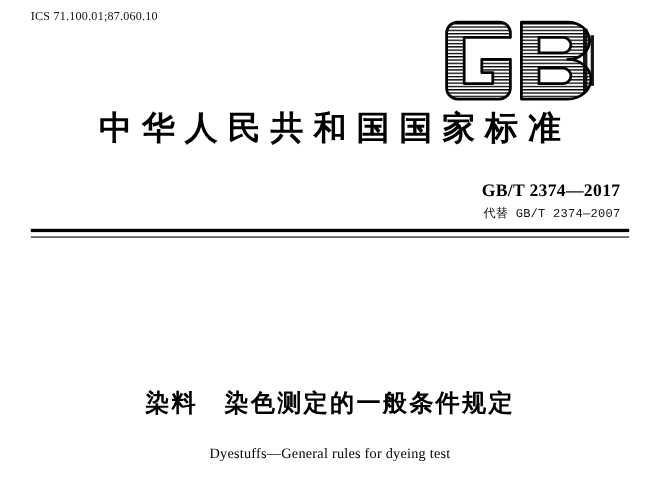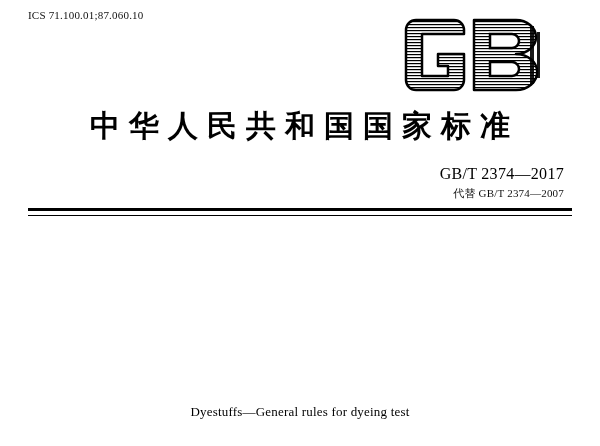--- a/index.html
+++ b/index.html
@@ -42,50 +42,50 @@
     left: 404px;
     top: 18px;
     width: 148px;
     height: 74px;
   }
 
   
   .cn-title {
     position: absolute;
     left: 0;
-    top: 106px;
+    top: 96px;
     width: 600px;
     text-align: center;
     font-family: "DejaVu Sans", sans-serif;
     font-weight: bold;
     font-size: 30px;
     letter-spacing: 9px;
     text-indent: 9px;
     color: #000;
     white-space: nowrap;
   }
 
   
   .std-no {
     position: absolute;
     right: 36px;
     top: 165px;
     text-align: right;
     font-family: "Liberation Serif", serif;
     font-size: 16px;
-    font-weight: normal;
+    font-weight: bold;
     letter-spacing: 0.3px;
     color: #000;
   }
   .std-replace {
     position: absolute;
     right: 36px;
     top: 186px;
     text-align: center;
-    font-family: Liberation Serif, serif;
+    font-family: Liberation Mono, monospace;
     font-size: 11px;
     letter-spacing: 0.2px;
     color: #111;
   }
 
   
   .rule {
     position: absolute;
     left: 28px;
     width: 544px;
@@ -170,15 +170,16 @@
   </div>
 
   <div class="cn-title">中华人民共和国国家标准</div>
 
   <div class="std-no">GB/T 2374—2017</div>
   <div class="std-replace">代替 GB/T 2374—2007</div>
 
   <div class="rule rule-thick"></div>
   <div class="rule rule-thin"></div>
 
+  <div class="subject-cn">染料　染色测定的一般条件规定</div>
   <div class="subject-en">Dyestuffs—General rules for dyeing test</div>
 
 </div>
 
 </body></html>

